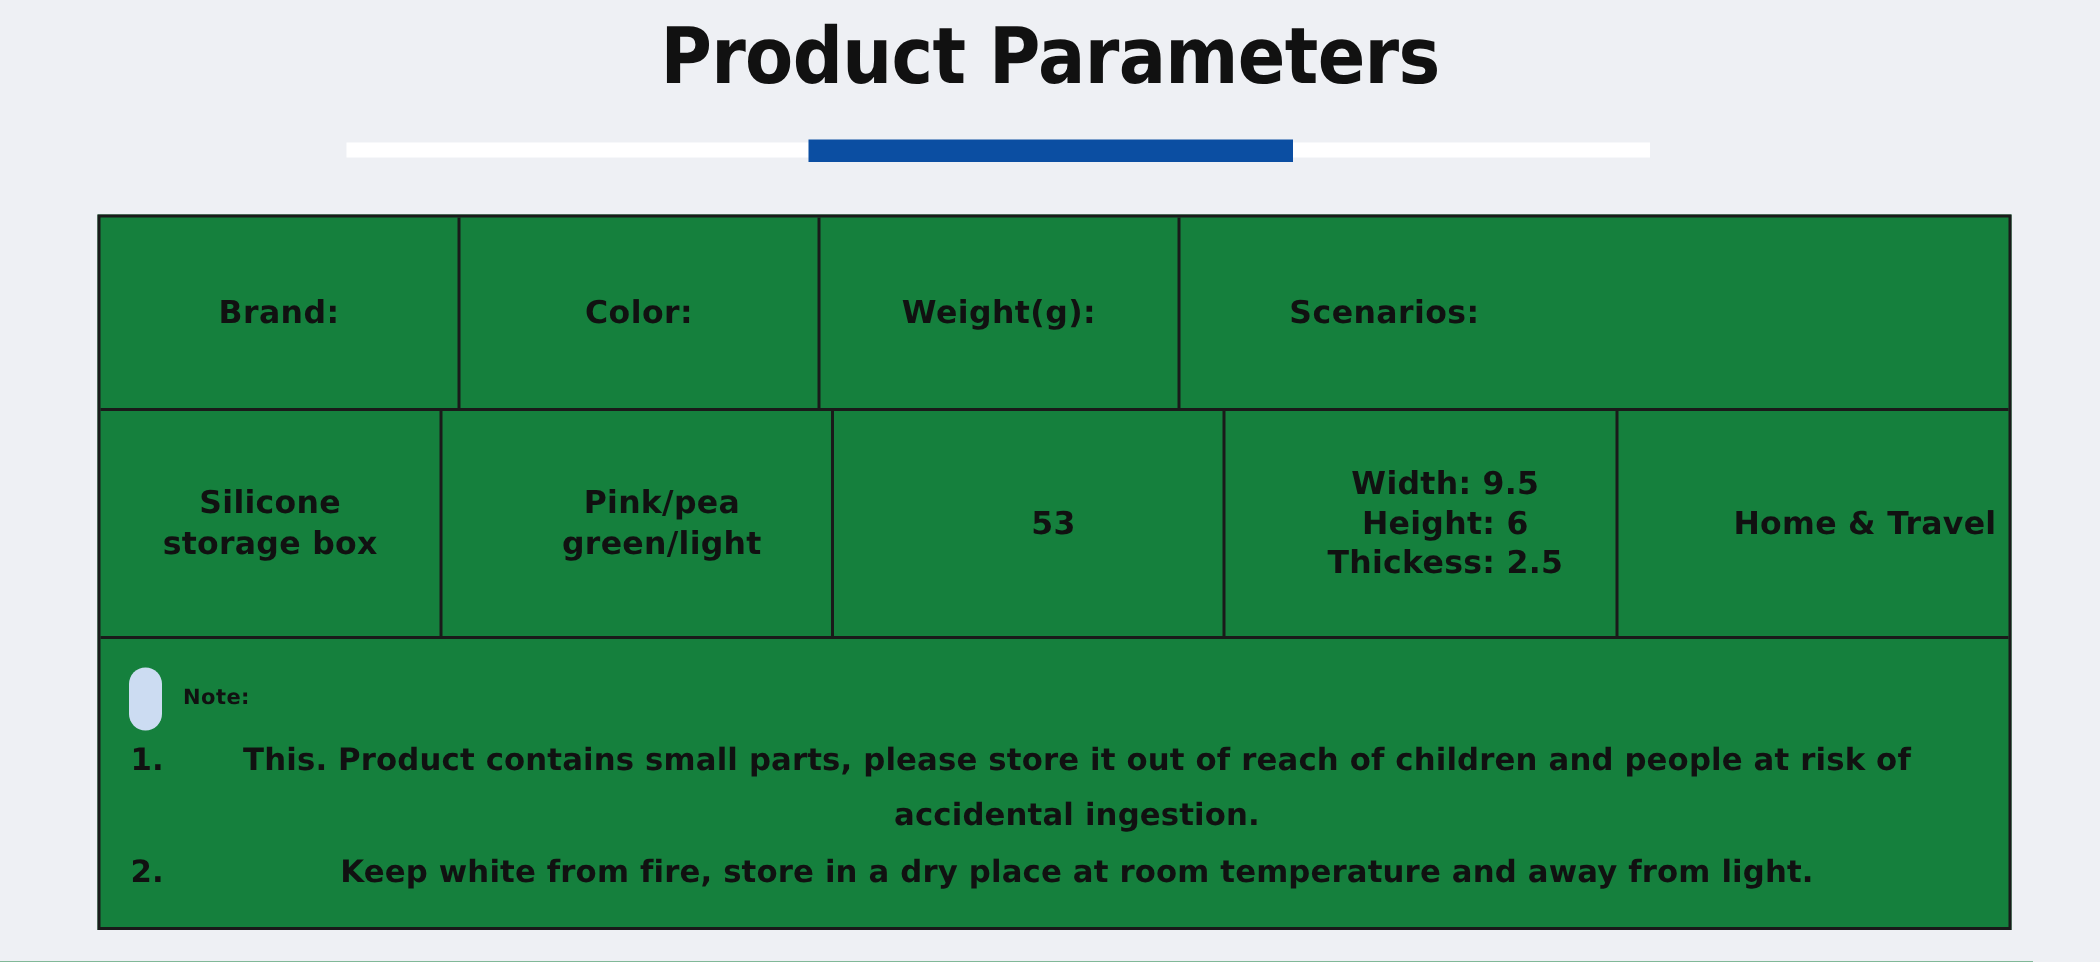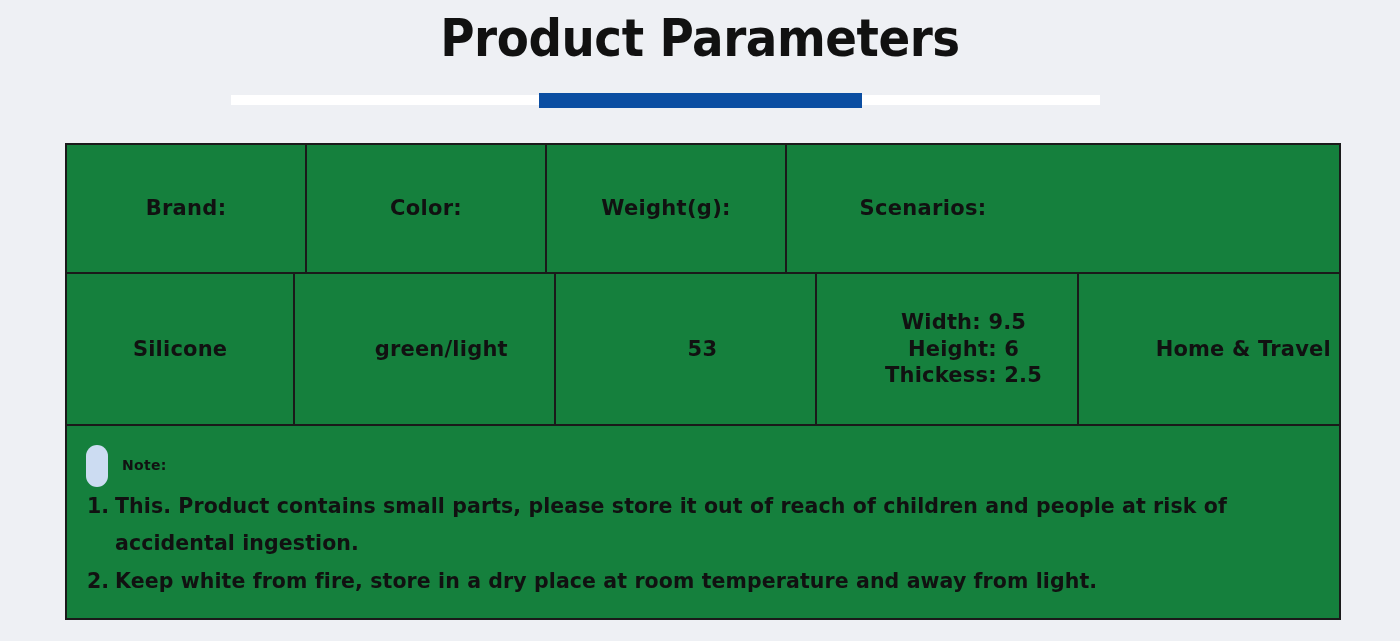--- a/index.html
+++ b/index.html
@@ -173,21 +173,21 @@
   }
 
   .note-num {
     flex: none;
     width: 28px;
     text-align: right;
     margin-right: 6px;
     padding-left: 6px;
   }
 
-  .note-text { flex: 1; }
+  .note-text { flex: 1; text-align: center; }
 </style>
 </head>
 <body style="background: rgb(238, 240, 244); color: rgb(17, 17, 17);">
 
 <div class="page">
 
   <div class="title">Product Parameters</div>
 
   <div class="divider">
     <div class="divider-white" style="background: rgb(255, 255, 255);"></div>
@@ -200,24 +200,26 @@
       <div class="cell cell-head col-1">Brand:</div>
       <div class="cell cell-head col-2">Color:</div>
       <div class="cell cell-head col-3">Weight(g):</div>
       <div class="cell cell-head col-5">Scenarios:</div>
     </div>
 
     <div class="row row-data">
       <div class="cell cell-body col-1">
         <span class="lines">
             <span>Silicone</span>
+            <span>storage box</span>
           </span>
       </div>
       <div class="cell cell-body col-2">
         <span class="lines">
+            <span>Pink/pea</span>
             <span>green/light</span>
           </span>
       </div>
       <div class="cell cell-body col-3">
         <span class="lines">
             <span>53</span>
           </span>
       </div>
       <div class="cell cell-body col-4">
         <span class="lines">

